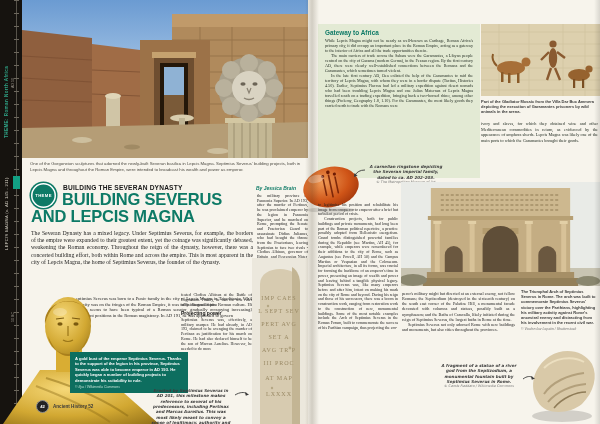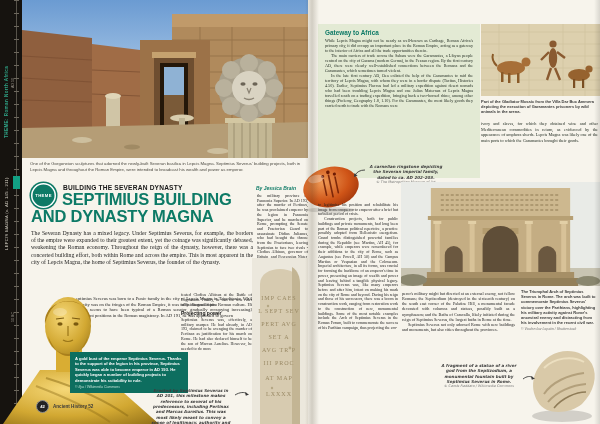--- a/index.html
+++ b/index.html
@@ -165,22 +165,22 @@
       <ellipse cx="6" cy="-4" rx="2.6" ry="1.7" fill="#6b6456"></ellipse>
       <path d="M-2,0 L0,5 L2,0" fill="none" stroke="#8a8272" stroke-width="1.2"></path>
       <path d="M-5,10 Q0,13 5,10" fill="none" stroke="#8a8272" stroke-width="1.4"></path>
     </g>
   </svg>
   <div class="abs hero-cap">One of the Gorgoneion sculptures that adorned the newly-built Severan basilica in Lepcis Magna. Septimius Severus' building projects, both in Lepcis Magna and throughout the Roman Empire, were intended to broadcast his wealth and power as emperor.</div>
 
   <div class="abs badge">THEME</div>
   <div class="abs kicker">BUILDING THE SEVERAN DYNASTY</div>
   <h1 class="abs title" style="margin:0;">
-    <span class="l1">SEPTIMIUS BUILDING</span>
-    <span class="l2">AND DYNASTY MAGNA</span>
+    <span class="l1">BUILDING SEVERUS</span>
+    <span class="l2">AND LEPCIS MAGNA</span>
   </h1>
   <div class="abs byline">By Jessica Brain</div>
 
   <p class="abs intro" style="margin:0;">The Severan Dynasty has a mixed legacy. Under Septimius Severus, for example, the borders of the empire were expanded to their greatest extent, yet the coinage was significantly debased, weakening the Roman economy. Throughout the reign of the dynasty, however, there was a concerted building effort, both within Rome and across the empire. This is most apparent in the city of Lepcis Magna, the home of Septimius Severus, the founder of the dynasty.</p>
 
   <p class="abs open-para" style="margin:0;"><span class="dropcap">S</span><span>eptimius Severus was born to a Punic family in the city of Lepcis Magna in Tripolitania. While the city was on the fringes of the Roman Empire, it was fully integrated into Roman culture. His career seems to have been typical of a Roman senator, gradually occupying increasingly important positions in the Roman magistracy. In AD 191, he was appointed to govern</span></p>
 
   <p class="abs colC" style="margin:0;">the military province of Pannonia Superior. In AD 193, after the murder of Pertinax, he was proclaimed emperor by the legion in Pannonia Superior, and he marched on Rome, prompting the Senate and Praetorian Guard to assassinate Didius Julianus, who had bought the throne from the Praetorians, leaving Septimius to face two rivals - Clodius Albinus, governor of Britain, and Pescennius Niger, governor of Syria. Septimius Severus initially mollified Clodius Albinus, defeating Pescennius Niger at the Battle of Issus.</p>
 
   <div class="abs colB">

